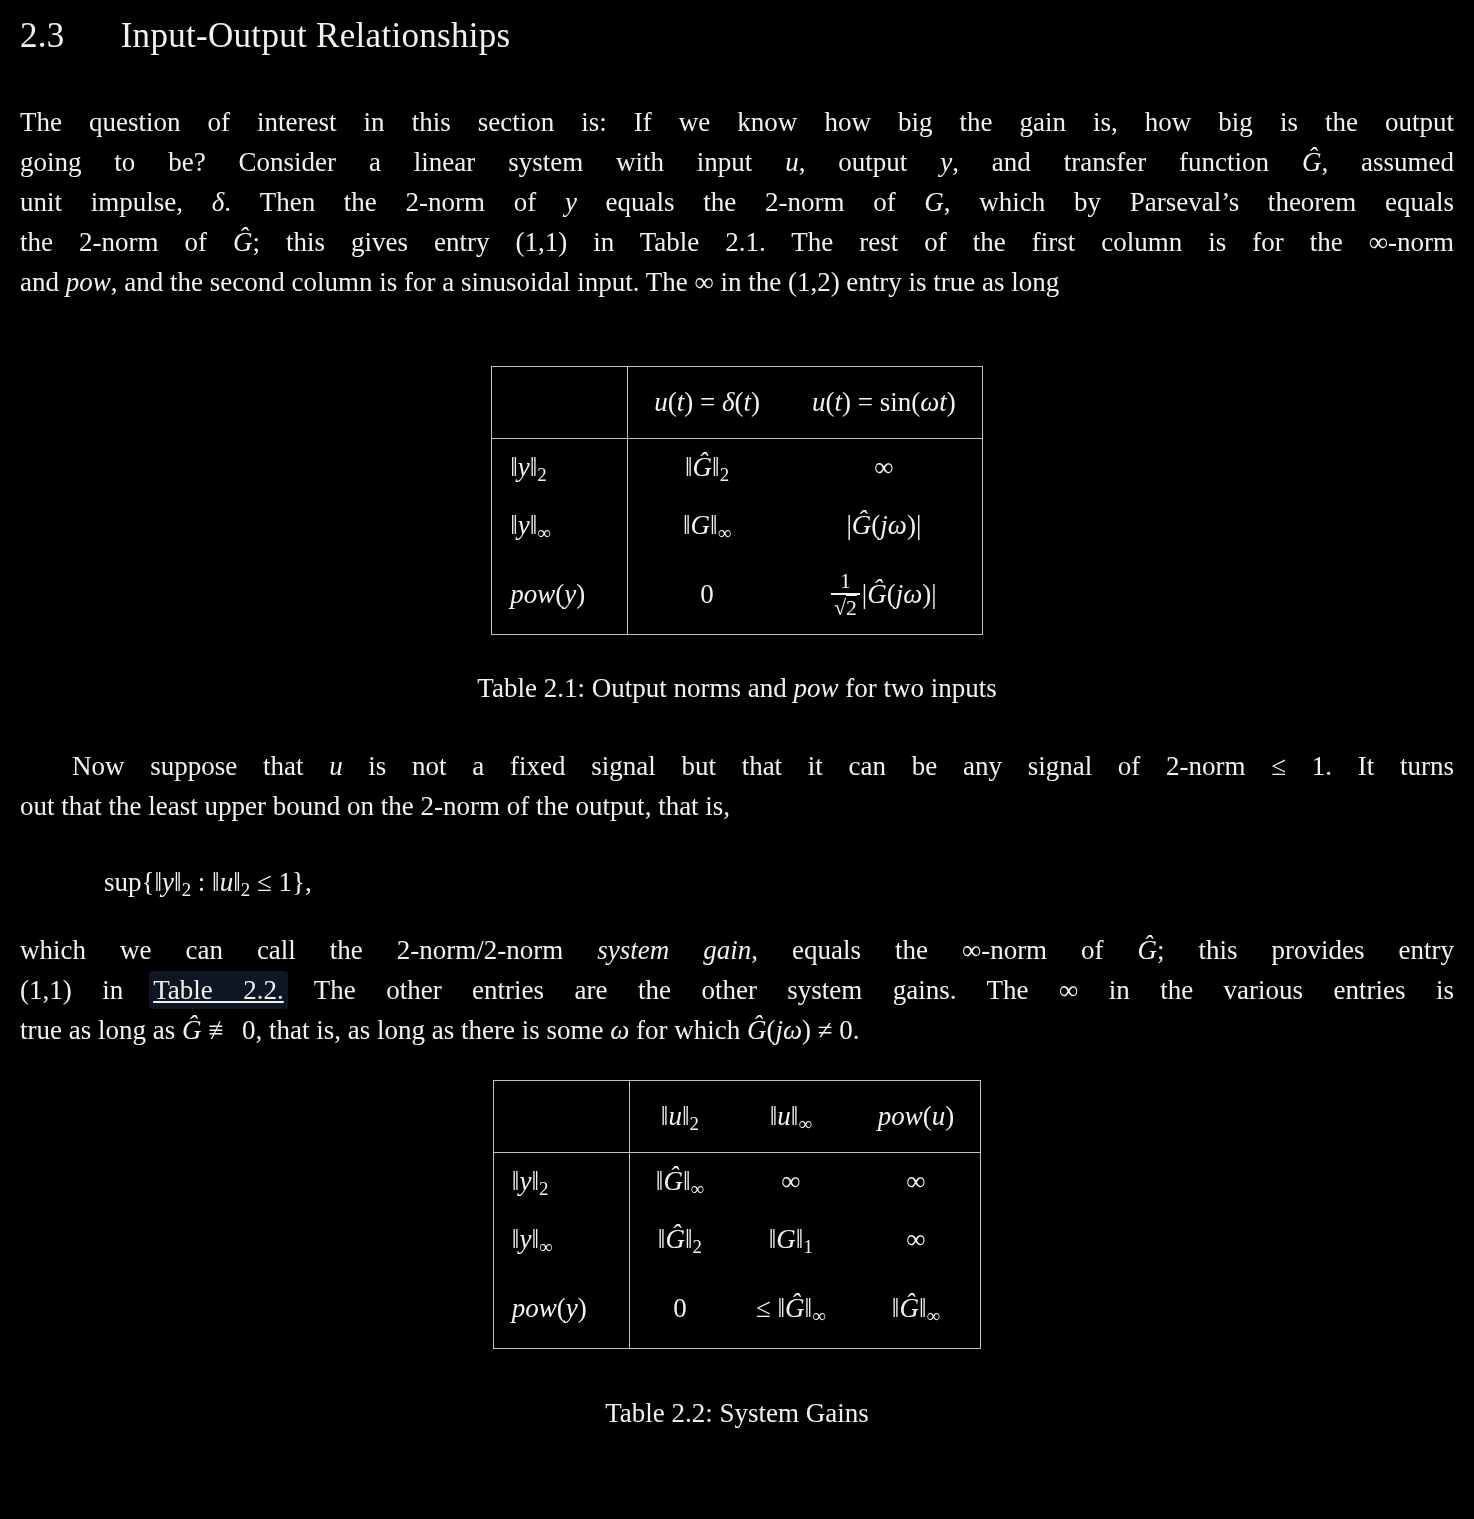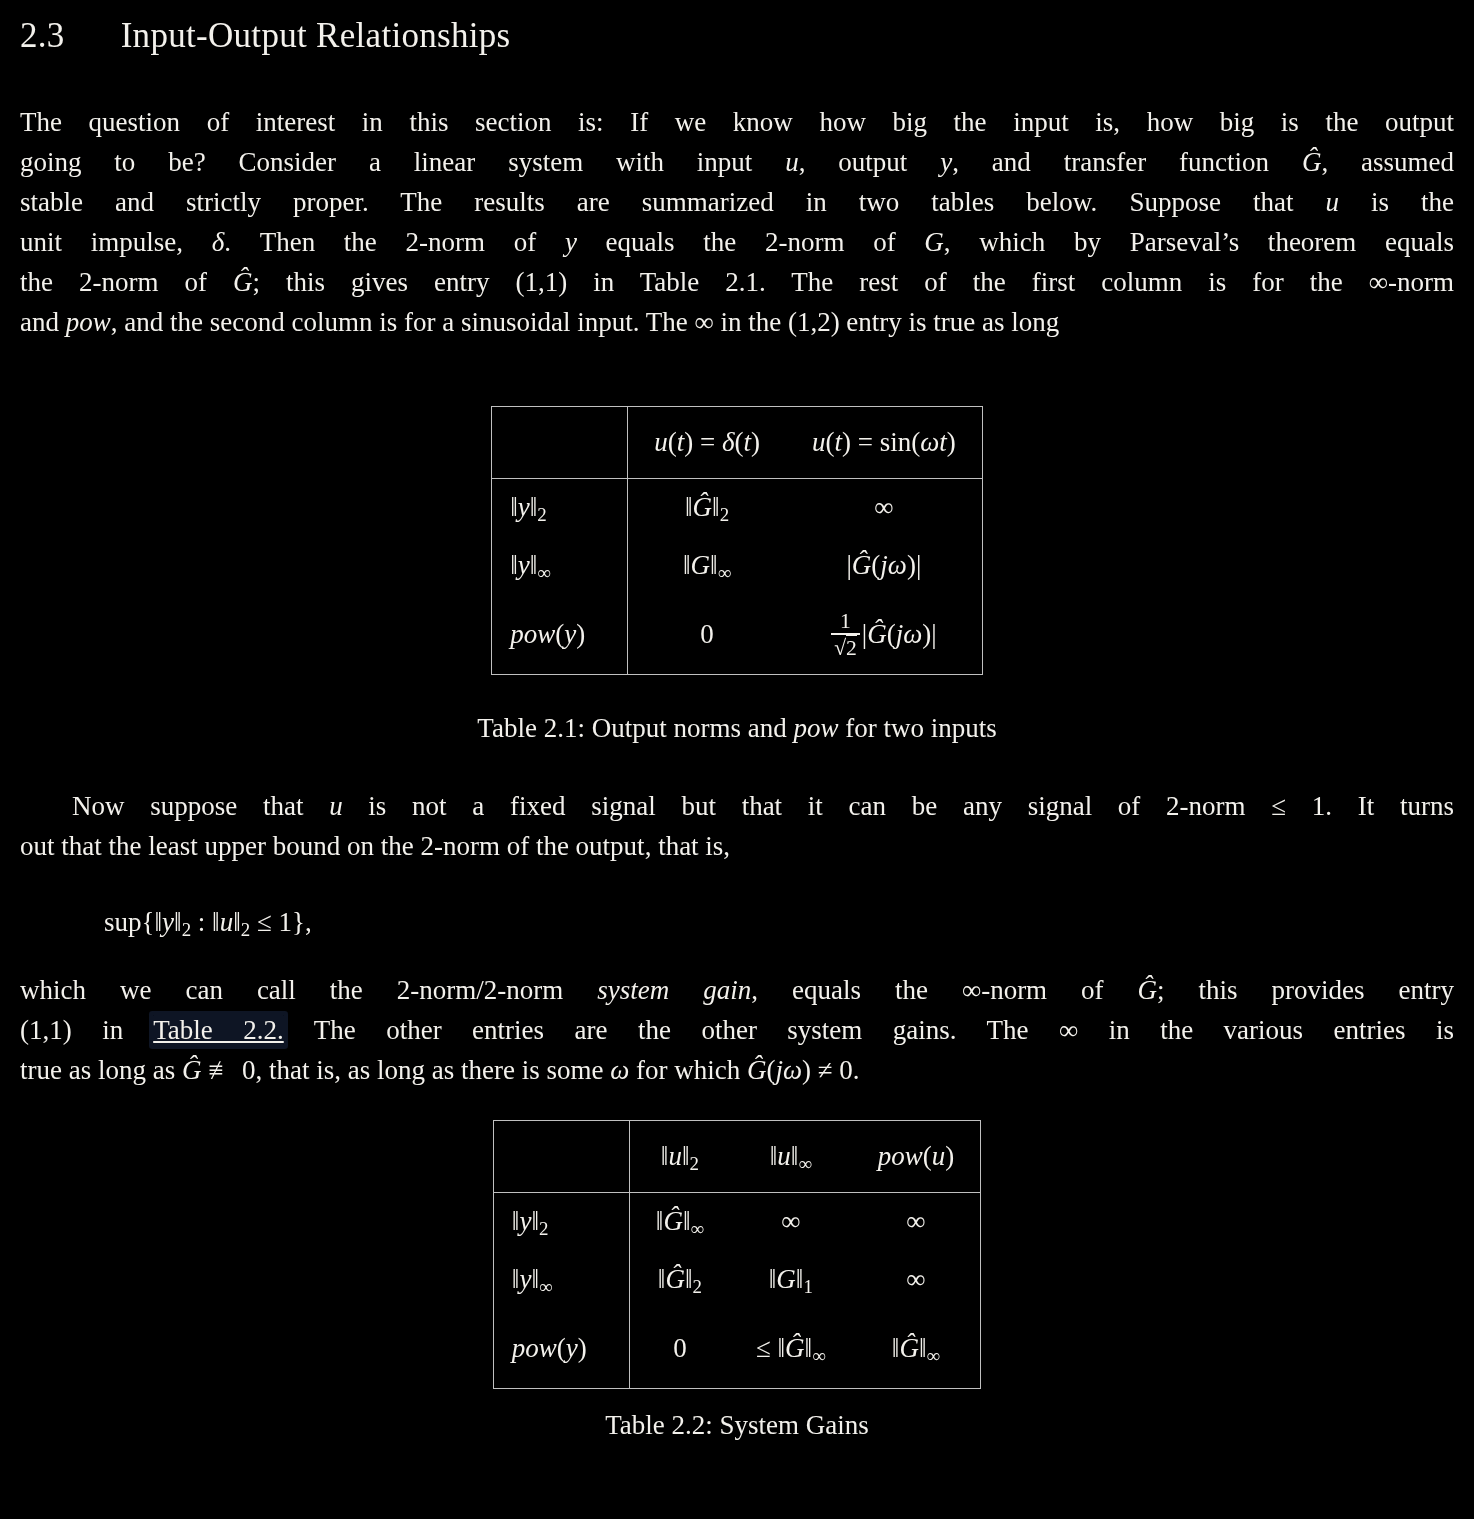--- a/index.html
+++ b/index.html
@@ -86,35 +86,34 @@
     line-height:1.12;
     margin-right:2px;
   }
   .fnum{display:block;}
   .fden{display:block;border-top:2px solid var(--text);padding:1px 3px 0 3px;}
   .ovl{border-top:2px solid var(--text);}
 
   
   .caption{font-size:27px;line-height:40px;text-align:center;}
   .cap1{margin-top:33px;}
-  .cap2{margin-top:16px;}
+  .cap2{margin-top:44px;}
 </style>
 </head>
 <body>
 
 <main>
 
   <h1>
     <span class="secnum">2.3</span><span>Input-Output Relationships</span>
   </h1>
 
   <div class="para">
-      <div class="tline">The question of interest in this section is: If we know how big the input is, how big is the output</div>
+      <div class="tline">The question of interest in this section is: If we know how big the gain is, how big is the output</div>
       <div class="tline">going to be? Consider a linear system with input <i>u</i>, output <i>y</i>, and transfer function <i>Ĝ</i>, assumed</div>
-      <div class="tline">stable and strictly proper. The results are summarized in two tables below. Suppose that <i>u</i> is the</div>
       <div class="tline">unit impulse, <i>δ</i>. Then the 2-norm of <i>y</i> equals the 2-norm of <i>G</i>, which by Parseval’s theorem equals</div>
       <div class="tline">the 2-norm of <i>Ĝ</i>; this gives entry (1,1) in Table 2.1. The rest of the first column is for the ∞-norm</div>
       <div class="tline">and <i>pow</i>, and the second column is for a sinusoidal input. The ∞ in the (1,2) entry is true as long</div>
     </div>
 
   <div class="tablewrap t1">
       <table class="mtable">
         <thead>
           <tr>
             <th class="c-label"></th>

